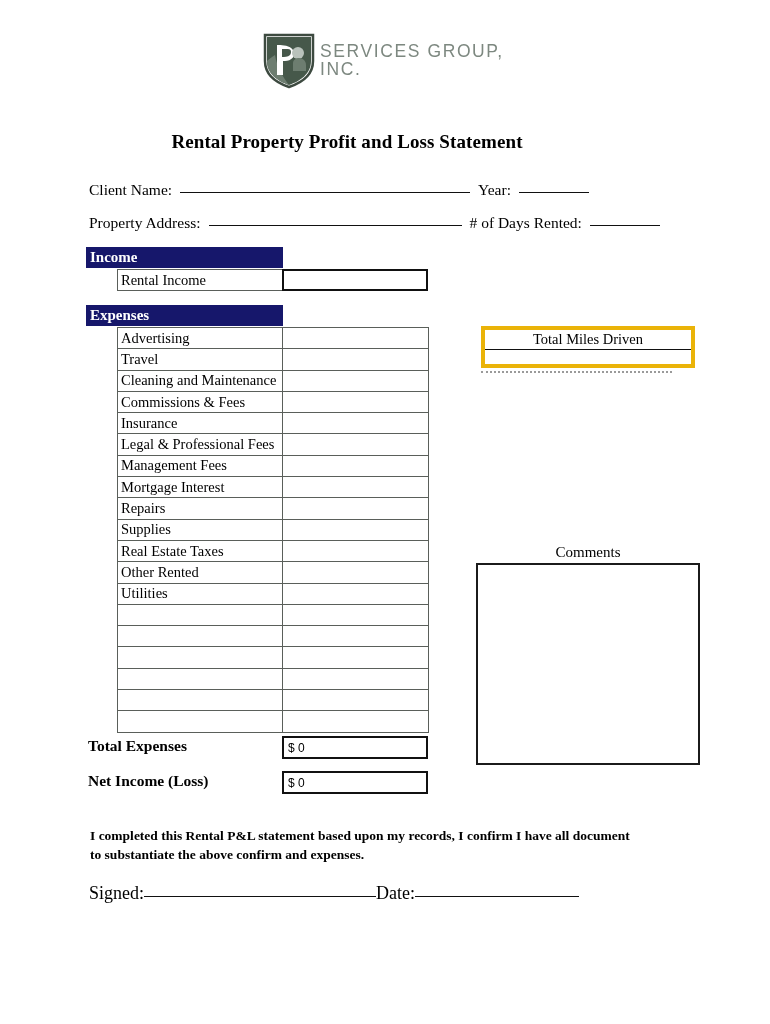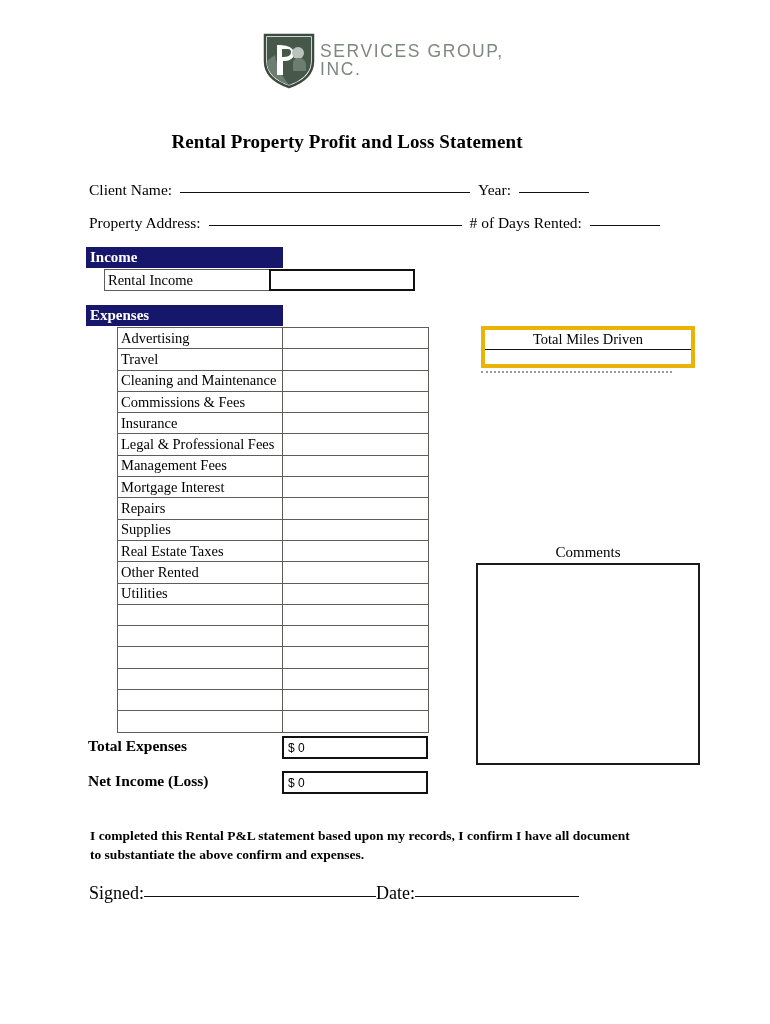--- a/index.html
+++ b/index.html
@@ -98,21 +98,21 @@
     line-height: 21px;
     padding-left: 4px;
     box-sizing: border-box;
   }
   #bar-income  { top: 247px; }
   #bar-expenses{ top: 305px; }
 
   
   #rental-row {
     position: absolute;
-    left: 104px;
+    left: 117px;
     top: 269px;
     display: flex;
     height: 22px;
   }
   #rental-label {
     width: 166px;
     border: 1px solid #5a5f5a;
     box-sizing: border-box;
     font-size: 14.5px;
     line-height: 20px;

